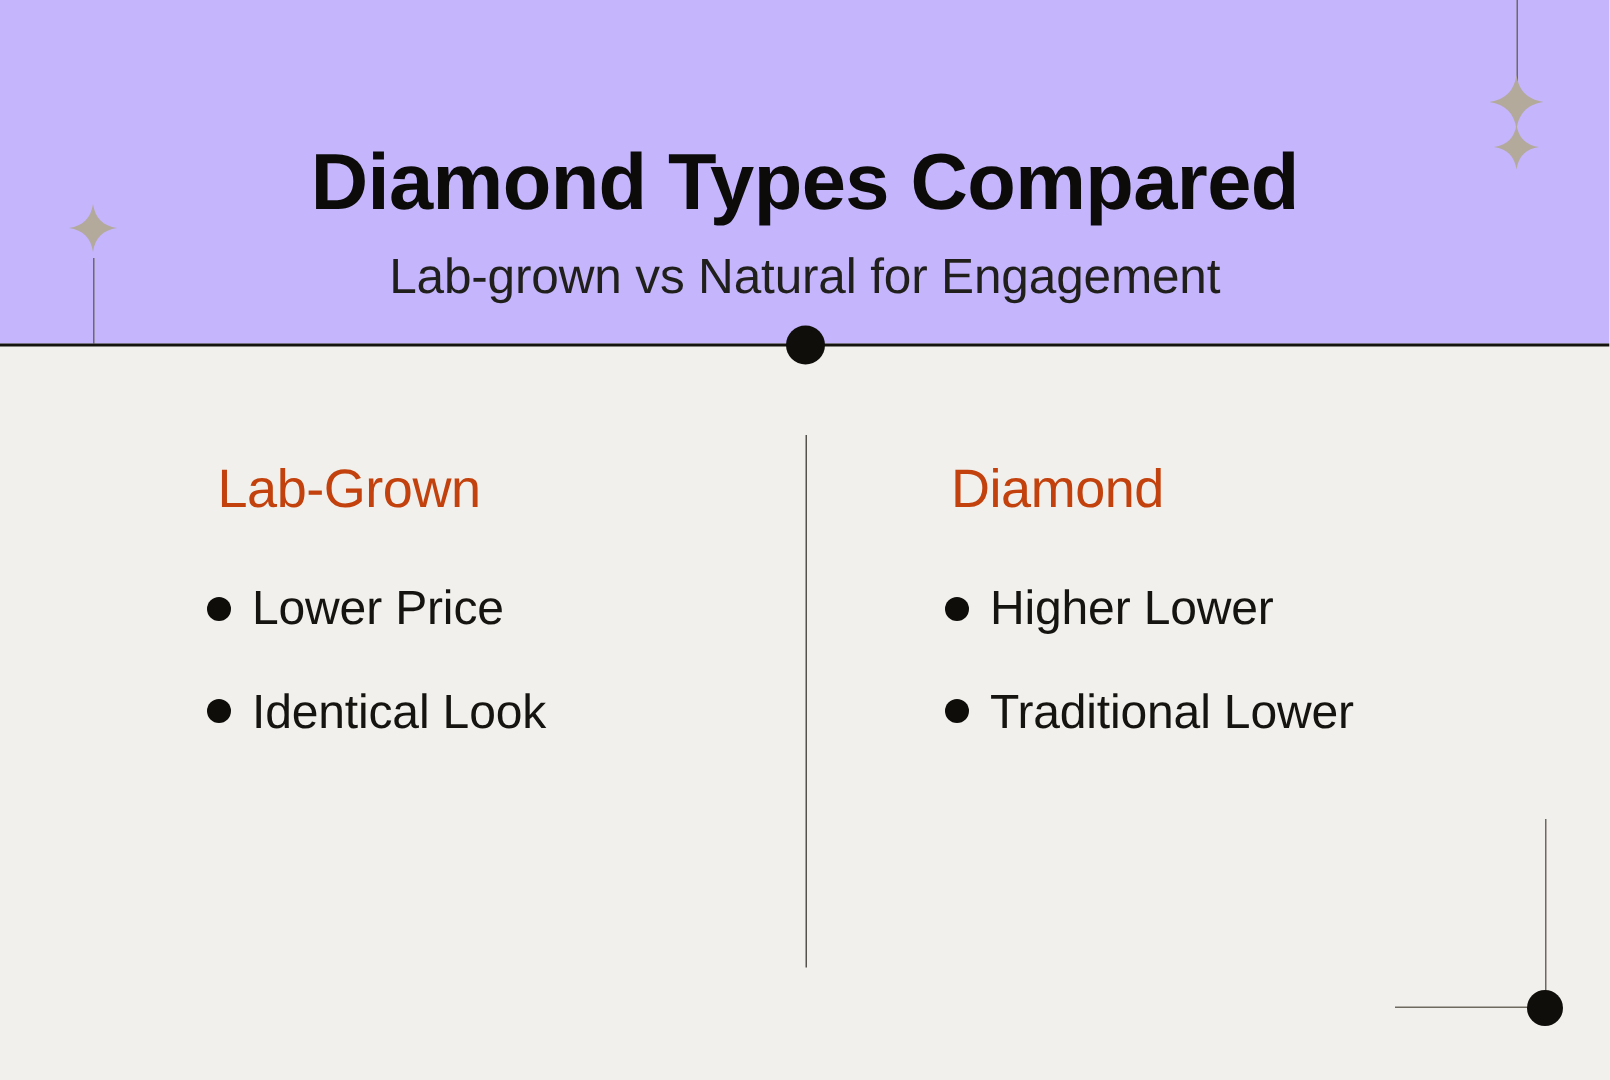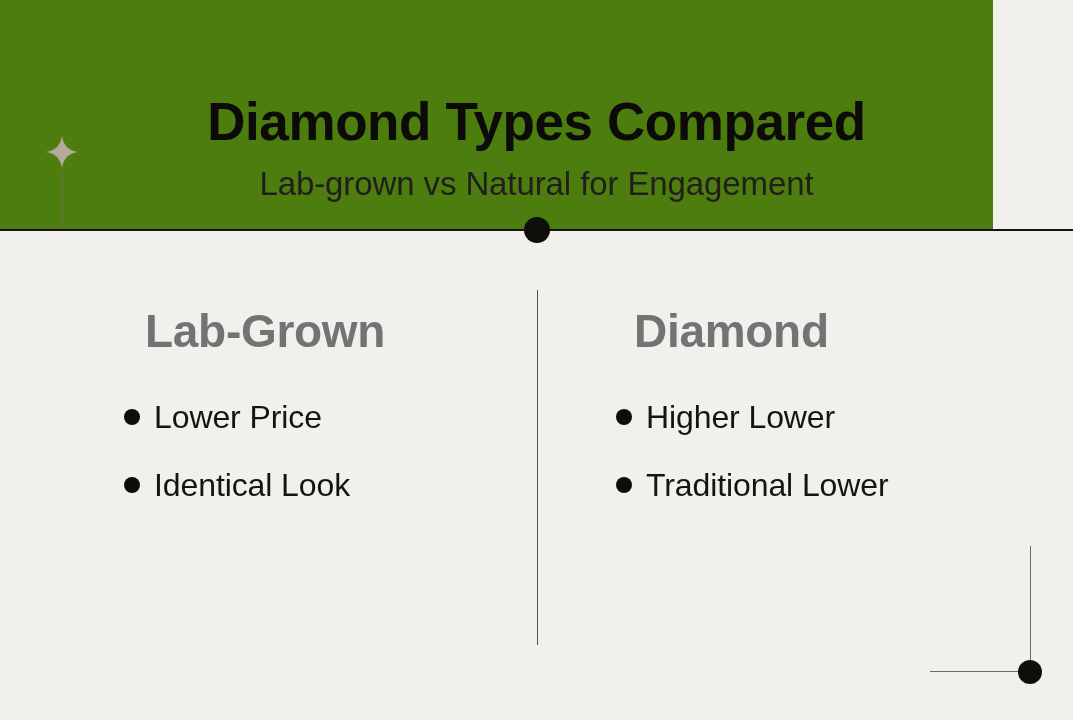--- a/index.html
+++ b/index.html
@@ -21,23 +21,23 @@
     height: 720px;
     background: #f1f0ec;
     overflow: hidden;
   }
 
   
   .header-band {
     position: absolute;
     left: 0;
     top: 0;
-    width: 993px;
+    width: 1073px;
     height: 229px;
-    background: #4d7c0f;
+    background: #c4b5fd;
     overflow: hidden;
   }
 
   .divider-rule {
     position: absolute;
     left: 0;
     top: 229px;
     width: 1073px;
     height: 2px;
     background: #16140f;
@@ -115,34 +115,34 @@
   }
 
   .column {
     position: absolute;
     top: 305px;
   }
   .column.left  { left: 120px; width: 400px; }
   .column.right { left: 612px; width: 420px; }
 
   .column-heading {
-    font-size: 46px;
-    font-weight: 700;
+    font-size: 36px;
+    font-weight: 400;
     letter-spacing: -0.3px;
-    color: #737373;
+    color: #c2410c;
     line-height: 1.15;
     margin: 0 0 40px 0;
     white-space: nowrap;
   }
   .column.left .column-heading  { padding-left: 25px; }
   .column.right .column-heading { padding-left: 22px; }
 
   .bullet-list {
     list-style: none;
-    margin: 4px;
+    margin: 18px;
     padding: 0;
   }
   .bullet-item {
     display: flex;
     align-items: center;
     margin-bottom: 30px;
     white-space: nowrap;
   }
   .bullet-dot {
     flex: 0 0 auto;

